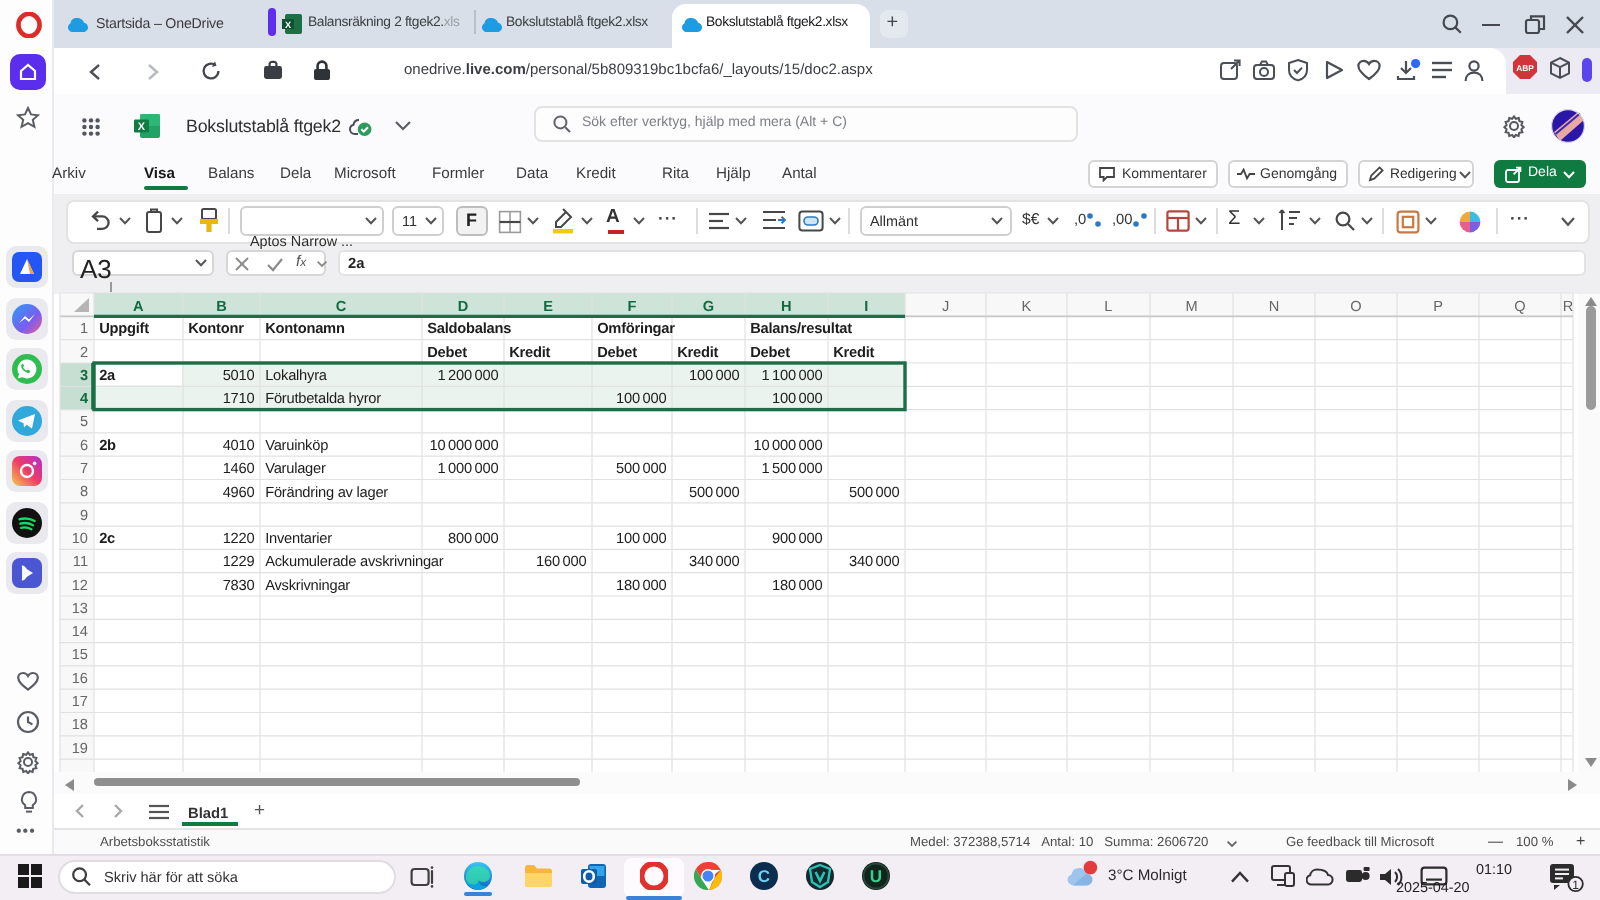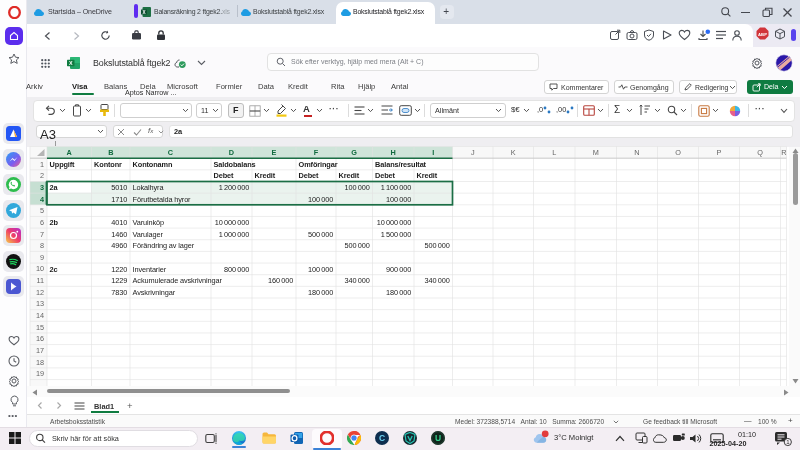--- a/index.html
+++ b/index.html
@@ -71,20 +71,21 @@
       <path d="M7.5 0.6 L8.2 2.9 L5.9 3.5" fill="#43464c" stroke="none"></path>
     </svg>
 <svg class="abs" style="left:131px;top:29.5px" width="11" height="11" viewBox="0 0 11 11">
       <rect x="1" y="3" width="9" height="6.5" rx="1.2" fill="#3a3d44"></rect>
       <path d="M3.8 3 L3.8 1.8 A1.2 1.2 0 0 1 5 0.9 L6 0.9 A1.2 1.2 0 0 1 7.2 1.8 L7.2 3" fill="none" stroke="#3a3d44" stroke-width="1.1"></path>
     </svg>
 <svg class="abs" style="left:156px;top:29.5px" width="10" height="11" viewBox="0 0 10 11">
       <rect x="1" y="4.5" width="8" height="5.5" rx="1" fill="#2f3237"></rect>
       <path d="M2.8 4.5 L2.8 3 A2.2 2.2 0 0 1 7.2 3 L7.2 4.5" fill="none" stroke="#2f3237" stroke-width="1.3"></path>
     </svg>
+<div class="abs" style="left:202px;top:30px;font-size:7.5px;color:#3a3d43;">onedrive.<b>live.com</b>/personal/5b809319bc1bcfa6/_layouts/15/doc2.aspx</div>
 
 <g>
 <svg class="abs" style="left:609px;top:29px" width="12" height="12" viewBox="0 0 12 12" fill="none" stroke="#4a4e55" stroke-width="1">
         <rect x="1.5" y="2.5" width="8" height="8" rx="1.5"></rect>
         <path d="M6.5 5.5 L10.5 1.5 M8 1.2 L10.8 1.2 L10.8 4"></path>
       </svg>
 <svg class="abs" style="left:626px;top:29px" width="12" height="12" viewBox="0 0 12 12" fill="none" stroke="#4a4e55" stroke-width="1">
         <rect x="1" y="3.5" width="10" height="7" rx="1.5"></rect>
         <path d="M4 3.5 L5 1.8 L7 1.8 L8 3.5"></path>
         <circle cx="6" cy="7" r="2"></circle>
@@ -241,21 +242,21 @@
 <svg class="abs" style="left:85px;top:107.5px" width="7" height="5" viewBox="0 0 7 5" fill="none" stroke="#555" stroke-width="1">
       <path d="M1 1 L3.5 3.6 L6 1"></path>
     </svg>
 <svg class="abs" style="left:99px;top:103.5px" width="11" height="13" viewBox="0 0 11 13">
       <rect x="2" y="0.5" width="7" height="5" rx="0.8" fill="none" stroke="#474747" stroke-width="1"></rect>
       <path d="M1 5.5 L10 5.5 L10 8 L6.8 8 L6.8 12 L4.2 12 L4.2 8 L1 8 Z" fill="#e8b90c"></path>
     </svg>
 <div class="abs" style="left:114px;top:104px;width:1px;height:13px;background:#dcdcdc;"></div>
 
 <div class="abs" style="left:120px;top:102.5px;width:72px;height:15.5px;border:1px solid #cfcfcf;border-radius:3px;background:#fff;"></div>
-<div class="abs" style="left:125px;top:88px;font-size:7.2px;color:#2e2e2e;">Aptos Narrow ...</div>
+<div class="abs" style="left:125px;top:116px;font-size:7.2px;color:#2e2e2e;">Aptos Narrow ...</div>
 <svg class="abs" style="left:182px;top:108px" width="7" height="5" viewBox="0 0 7 5" fill="none" stroke="#555" stroke-width="1">
       <path d="M1 1 L3.5 3.6 L6 1"></path>
     </svg>
 <div class="abs" style="left:196px;top:102.5px;width:26px;height:15.5px;border:1px solid #cfcfcf;border-radius:3px;background:#fff;"></div>
 <div class="abs" style="left:201px;top:106px;font-size:7.2px;color:#2e2e2e;">11</div>
 <svg class="abs" style="left:212px;top:108px" width="7" height="5" viewBox="0 0 7 5" fill="none" stroke="#555" stroke-width="1">
       <path d="M1 1 L3.5 3.6 L6 1"></path>
     </svg>
 
 <div class="abs" style="left:228px;top:102.5px;width:16px;height:15.5px;border:1px solid #bdbdbd;border-radius:3px;background:#f2f2f2;"></div>
@@ -780,21 +781,21 @@
     </svg>
 <svg class="abs" style="left:689px;top:432.5px" width="13" height="11" viewBox="0 0 13 11">
       <path d="M1 4 L3.5 4 L6.5 1.5 L6.5 9.5 L3.5 7 L1 7 Z" fill="#2b2b2b"></path>
       <path d="M8.5 3 A3.5 3.5 0 0 1 8.5 8 M10 1.5 A5.5 5.5 0 0 1 10 9.5" fill="none" stroke="#2b2b2b" stroke-width="1"></path>
     </svg>
 <svg class="abs" style="left:710px;top:433px" width="14" height="10" viewBox="0 0 14 10" fill="none" stroke="#2b2b2b" stroke-width="1.1">
       <rect x="0.8" y="0.8" width="12.4" height="8.4" rx="1.5"></rect>
       <line x1="3" y1="6.8" x2="11" y2="6.8"></line>
     </svg>
 <div class="abs" style="left:705px;top:429.5px;width:51px;text-align:right;font-size:7.2px;color:#1f1f1f;">01:10</div>
-<div class="abs" style="left:698px;top:438.5px;width:60px;text-align:center;font-size:7.2px;color:#1f1f1f;font-weight:bold;">2025-04-20</div>
+<div class="abs" style="left:698px;top:438.5px;width:60px;text-align:left;font-size:7.2px;color:#1f1f1f;">2025-04-20</div>
 <svg class="abs" style="left:774px;top:431px" width="18" height="16" viewBox="0 0 18 16">
       <rect x="1" y="1" width="12" height="9.5" rx="1.5" fill="#2b2b2b"></rect>
       <path d="M3 11.5 L3 14 L6 11.5 Z" fill="#2b2b2b"></path>
       <g stroke="#f3eef3" stroke-width="1">
         <line x1="3.5" y1="3.8" x2="10.5" y2="3.8"></line>
         <line x1="3.5" y1="6" x2="10.5" y2="6"></line>
         <line x1="3.5" y1="8.2" x2="7.5" y2="8.2"></line>
       </g>
       <circle cx="13.8" cy="11" r="3.6" fill="#f3eef3" stroke="#2b2b2b" stroke-width="0.9"></circle>
       <text x="13.8" y="13.4" font-size="6" fill="#2b2b2b" text-anchor="middle" font-family="Liberation Sans">1</text>

